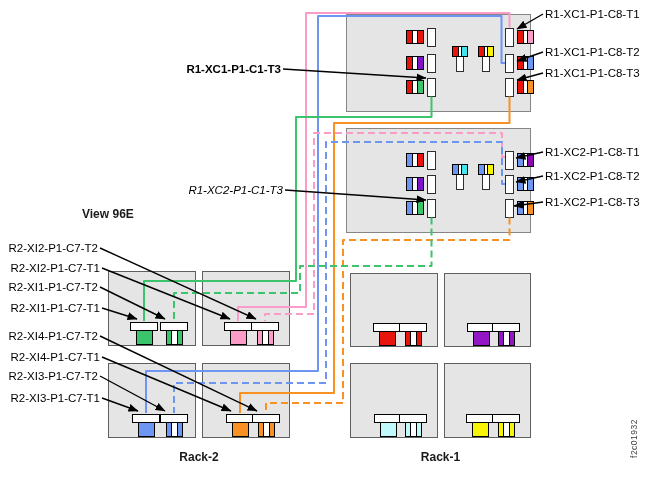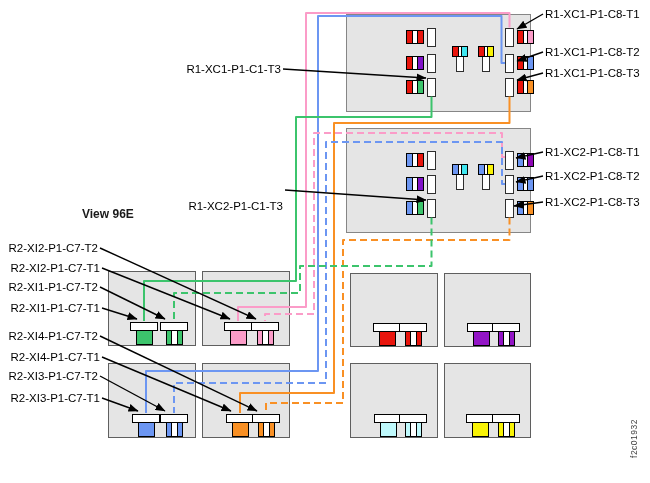--- a/index.html
+++ b/index.html
@@ -234,29 +234,31 @@
         <line x1="102" y1="308" x2="137" y2="319" stroke="#000" stroke-width="1.4" marker-end="url(#ah)"></line>
         <line x1="100" y1="336" x2="257" y2="411" stroke="#000" stroke-width="1.4" marker-end="url(#ah)"></line>
         <line x1="102" y1="357" x2="231" y2="411" stroke="#000" stroke-width="1.4" marker-end="url(#ah)"></line>
         <line x1="100" y1="376" x2="165" y2="411" stroke="#000" stroke-width="1.4" marker-end="url(#ah)"></line>
         <line x1="102" y1="398" x2="138" y2="411" stroke="#000" stroke-width="1.4" marker-end="url(#ah)"></line>
       </g>
   </svg>
 
   <div id="label-layer">
     <div class="caption" id="model-label">View 96E</div>
+    <div class="caption" id="rack2-label">Rack-2</div>
+    <div class="caption" id="rack1-label">Rack-1</div>
     <div id="figure-id">f2c01932</div>
   <div class="port-label" style="left: 545px; top: 8px;">R1-XC1-P1-C8-T1</div>
       <div class="port-label" style="left: 545px; top: 46px;">R1-XC1-P1-C8-T2</div>
       <div class="port-label" style="left: 545px; top: 67px;">R1-XC1-P1-C8-T3</div>
       <div class="port-label" style="left: 545px; top: 146px;">R1-XC2-P1-C8-T1</div>
       <div class="port-label" style="left: 545px; top: 170px;">R1-XC2-P1-C8-T2</div>
       <div class="port-label" style="left: 545px; top: 196px;">R1-XC2-P1-C8-T3</div>
-      <div class="port-label right" style="left: 121px; width: 160px; top: 63px;">R1-XC1-P1-C1-T3</div>
-      <div class="port-label right" style="left: 123px; width: 160px; top: 200px;">R1-XC2-P1-C1-T3</div>
+      <div class="port-label right" style="left: 121px; width: 160px; top: 63px; font-weight: bold;">R1-XC1-P1-C1-T3</div>
+      <div class="port-label right" style="left: 123px; width: 160px; top: 184px; font-style: italic;">R1-XC2-P1-C1-T3</div>
       <div class="port-label right" style="left: -62px; width: 160px; top: 242px;">R2-XI2-P1-C7-T2</div>
       <div class="port-label right" style="left: -60px; width: 160px; top: 262px;">R2-XI2-P1-C7-T1</div>
       <div class="port-label right" style="left: -62px; width: 160px; top: 281px;">R2-XI1-P1-C7-T2</div>
       <div class="port-label right" style="left: -60px; width: 160px; top: 302px;">R2-XI1-P1-C7-T1</div>
       <div class="port-label right" style="left: -62px; width: 160px; top: 330px;">R2-XI4-P1-C7-T2</div>
       <div class="port-label right" style="left: -60px; width: 160px; top: 351px;">R2-XI4-P1-C7-T1</div>
       <div class="port-label right" style="left: -62px; width: 160px; top: 370px;">R2-XI3-P1-C7-T2</div>
       <div class="port-label right" style="left: -60px; width: 160px; top: 392px;">R2-XI3-P1-C7-T1</div>
     </div>
 </div>

